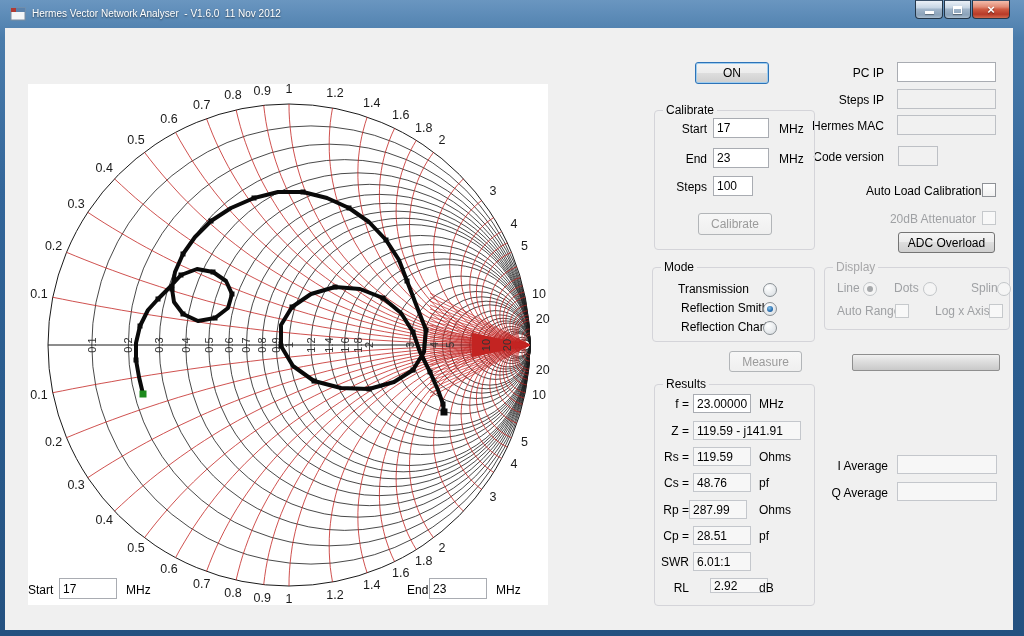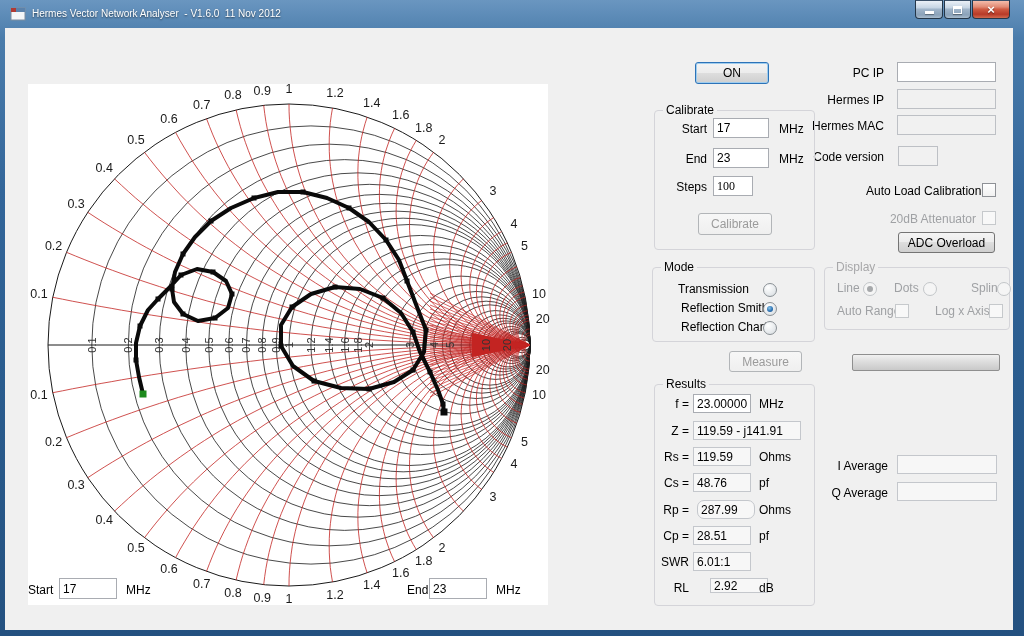--- a/index.html
+++ b/index.html
@@ -293,42 +293,42 @@
   <input class="tb" style="left: 59px; top: 578px; width: 58px; height: 21px;" value="17">
   <span class="lbl" style="left:126px;top:583px;">MHz</span>
   <span class="lbl" style="left:407px;top:583px;">End</span>
   <input class="tb" style="left: 429px; top: 578px; width: 58px; height: 21px;" value="23">
   <span class="lbl" style="left:496px;top:583px;">MHz</span>
 
   <div class="btn default" style="left:695px;top:62px;width:74px;height:22px;">ON</div>
 
   <span class="lbl r" style="left:800px;top:66px;width:84px;">PC IP</span>
   <input class="tb" style="left: 897px; top: 62px; width: 99px; height: 20px;" value="">
-  <span class="lbl r" style="left:800px;top:93px;width:84px;">Hermes IP</span>
+  <span class="lbl r" style="left:800px;top:93px;width:84px;">Steps IP</span>
   <input class="tb dis" style="left: 897px; top: 89px; width: 99px; height: 20px;" value="">
   <span class="lbl r" style="left:790px;top:119px;width:94px;">Hermes MAC</span>
   <input class="tb dis" style="left: 897px; top: 115px; width: 99px; height: 20px;" value="">
   <span class="lbl r" style="left:790px;top:150px;width:94px;">Code version</span>
   <input class="tb dis" style="left: 898px; top: 146px; width: 40px; height: 20px;" value="">
   <span class="lbl r" style="left:866px;top:184px;width:110px;">Auto Load Calibration</span>
   <div class="cb" style="left:982px;top:183px;"></div>
   <span class="lbl r dis" style="left:866px;top:212px;width:110px;">20dB Attenuator</span>
   <div class="cb dis" style="left:982px;top:211px;"></div>
   <div class="btn" style="left:898px;top:232px;width:97px;height:21px;">ADC Overload</div>
 
   <div class="group" style="left:654px;top:110px;width:161px;height:140px;">
     <span class="gtitle">Calibrate</span>
     <span class="lbl r" style="left:24px;top:11px;width:28px;">Start</span>
     <input class="tb" style="left: 58px; top: 7px; width: 56px; height: 20px;" value="17">
     <span class="lbl" style="left:124px;top:11px;">MHz</span>
     <span class="lbl r" style="left:24px;top:41px;width:28px;">End</span>
     <input class="tb" style="left: 58px; top: 37px; width: 56px; height: 20px;" value="23">
     <span class="lbl" style="left:124px;top:41px;">MHz</span>
     <span class="lbl r" style="left:16px;top:69px;width:36px;">Steps</span>
-    <input class="tb" style="left: 58px; top: 65px; width: 40px; height: 20px; font-family: Liberation Serif, serif;" value="100">
+    <input class="tb" style="left: 58px; top: 65px; width: 40px; height: 20px;" value="100">
     <div class="btn dis" style="left:43px;top:102px;width:74px;height:22px;">Calibrate</div>
   </div>
 
   <div class="group" style="left:652px;top:267px;width:163px;height:75px;">
     <span class="gtitle">Mode</span>
     <span class="lbl" style="left:25px;top:14px;">Transmission</span>
     <div class="radio" style="left:110px;top:15px;"></div>
     <span class="lbl" style="left:28px;top:33px;">Reflection Smith</span>
     <div class="radio on" style="left:110px;top:34px;"></div>
     <span class="lbl" style="left:28px;top:52px;">Reflection Chart</span>
@@ -359,21 +359,21 @@
     <span class="lbl" style="left:104px;top:12px;">MHz</span>
     <span class="lbl r" style="left:2px;top:39px;width:32px;">Z =</span>
     <input class="tb ro" style="left: 38px; top: 36px; width: 108px; height: 19px;" value="119.59 - j141.91">
     <span class="lbl r" style="left:2px;top:65px;width:32px;">Rs =</span>
     <input class="tb ro" style="left: 38px; top: 62px; width: 58px; height: 19px;" value="119.59">
     <span class="lbl" style="left:104px;top:65px;">Ohms</span>
     <span class="lbl r" style="left:2px;top:91px;width:32px;">Cs =</span>
     <input class="tb ro" style="left: 38px; top: 88px; width: 58px; height: 19px;" value="48.76">
     <span class="lbl" style="left:104px;top:91px;">pf</span>
     <span class="lbl r" style="left:2px;top:118px;width:32px;">Rp =</span>
-    <input class="tb ro" style="left: 42px; top: 115px; width: 58px; height: 19px; border-radius: 7px;" value="287.99">
+    <input class="tb ro" style="left: 34px; top: 115px; width: 58px; height: 19px;" value="287.99">
     <span class="lbl" style="left:104px;top:118px;">Ohms</span>
     <span class="lbl r" style="left:2px;top:144px;width:32px;">Cp =</span>
     <input class="tb ro" style="left: 38px; top: 141px; width: 58px; height: 19px;" value="28.51">
     <span class="lbl" style="left:104px;top:144px;">pf</span>
     <span class="lbl r" style="left:2px;top:170px;width:32px;">SWR</span>
     <input class="tb ro" style="left: 38px; top: 167px; width: 58px; height: 19px;" value="6.01:1">
     <span class="lbl r" style="left:2px;top:196px;width:32px;">RL</span>
     <input class="tb ro" style="left: 55px; top: 193px; width: 58px; height: 15px;" value="2.92">
     <span class="lbl" style="left:104px;top:196px;">dB</span>
   </div>

